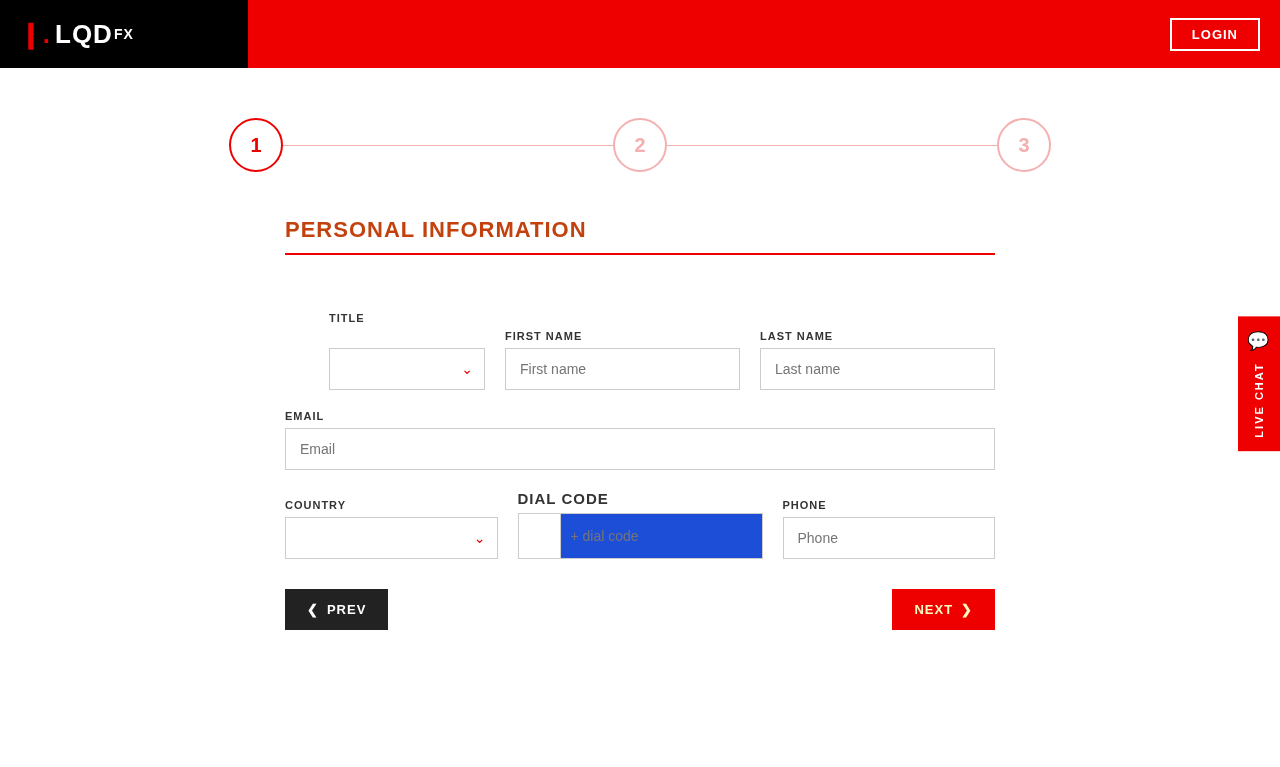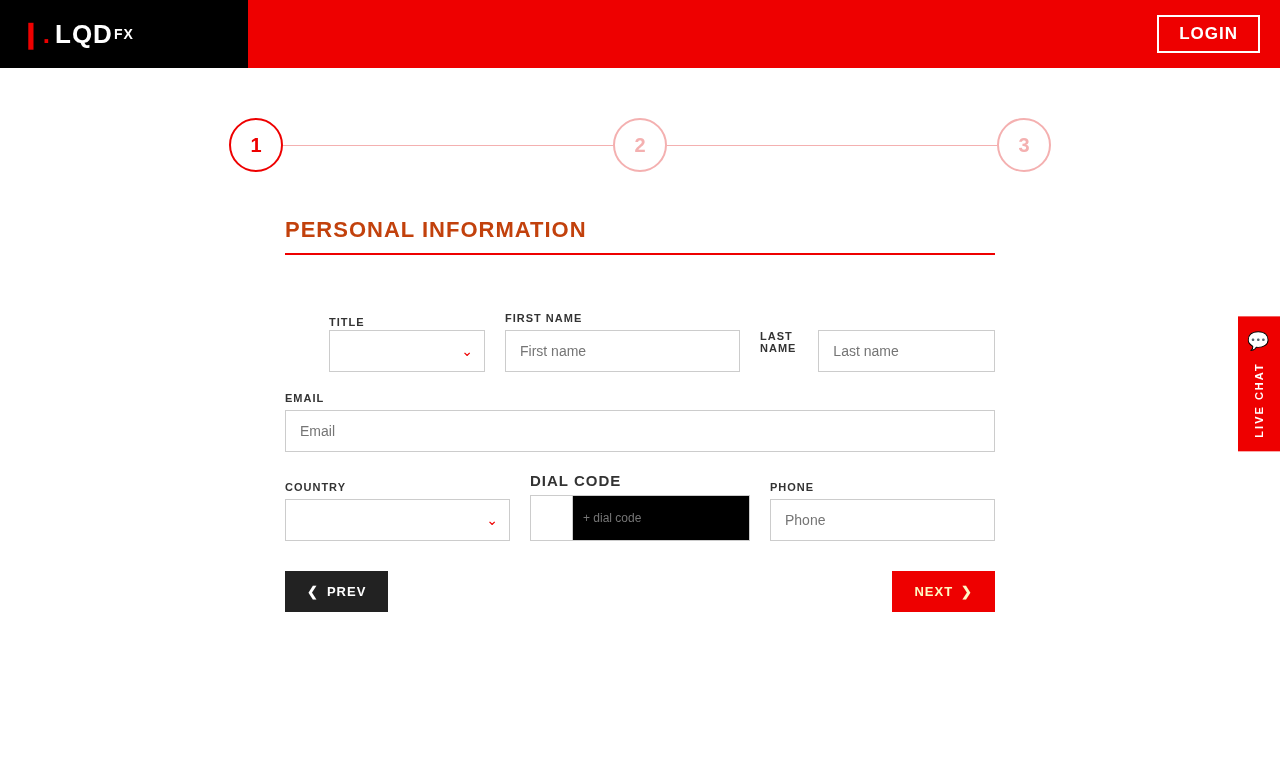--- a/index.html
+++ b/index.html
@@ -10,21 +10,21 @@
 
 <header style="display:flex; height:68px;">
   <div style="background:#000; width:248px; display:flex; align-items:center; padding-left:20px;">
     <span style="color:#fff; font-size:26px; font-weight:900; font-family:Arial,sans-serif; display:flex; align-items:center; letter-spacing:1px;">
       <span style="color:#e00; margin-right:4px; font-size:26px;">❙.</span>
       <span>LQD</span>
         <span style="font-size:14px; vertical-align:super; margin-left:1px;">FX</span>
     </span>
   </div>
   <div style="background:#e00; flex:1; display:flex; align-items:center; justify-content:flex-end; padding-right:20px;">
-    <button style="border:2px solid #fff; color:#fff; background:transparent; padding:7px 20px; font-size:17px; font-weight:bold; letter-spacing:1px; cursor:pointer;">LOGIN</button>
+    <button style="border:2px solid #fff; color:#fff; background:transparent; padding:7px 20px; font-size:13px; font-weight:bold; letter-spacing:1px; cursor:pointer;">LOGIN</button>
   </div>
 </header>
 
 <div style="display:flex; align-items:center; justify-content:center; margin: 50px 0 45px 0;">
   <div style="display:flex; align-items:center;">
     <div style="width:54px; height:54px; border-radius:50%; border:2px solid #e00; display:flex; align-items:center; justify-content:center; font-size:20px; font-weight:bold; color:#e00;">
       <span>1</span>
     </div>
   </div>
   <div style="width:330px; height:1px; background:#f4b0b0;"></div>
@@ -40,40 +40,40 @@
     </div>
   </div>
 </div>
 
 <div style="max-width:1000px; margin:0 auto; padding:0 145px;">
 
   <div style="font-size:22px; font-weight:bold; color:#c2410c; letter-spacing:1px; padding-bottom:10px; border-bottom:2px solid #e00; margin-bottom:28px;">PERSONAL INFORMATION</div>
 
   <div style="display:flex; gap:20px; margin-bottom:20px; align-items:flex-end;">
 
-    <div style="flex:0 0 200px; display:flex; flex-direction:column; gap:2px;padding-left:44px;">
+    <div style="flex:0 0 200px; display:flex; flex-direction:column; gap:24px;padding-left:44px;">
       <label style="font-size:11px; font-weight:bold; letter-spacing:1px; color:#333; text-transform:uppercase;">TITLE</label>
       <div style="position:relative;">
         <select style="border:1px solid #ccc; padding:12px 14px; font-size:14px; color:#555; outline:none; width:100%; background:#fff; appearance:none; -webkit-appearance:none; cursor:pointer;">
           <option value=""></option>
           <option>Mr</option>
           <option>Mrs</option>
           <option>Ms</option>
           <option>Dr</option>
         </select>
         <span style="position:absolute; right:12px; top:50%; transform:translateY(-50%); color:#e00; font-size:14px; pointer-events:none;">⌄</span>
       </div>
     </div>
 
     <div style="flex:1; display:flex; flex-direction:column; gap:6px;">
       <label style="font-size:11px; font-weight:bold; letter-spacing:1px; color:#333; text-transform:uppercase;">FIRST NAME</label>
       <input type="text" style="border: 1px solid rgb(204, 204, 204); padding: 12px 14px; font-size: 14px; color: rgb(153, 153, 153); outline: none; width: 100%;" placeholder="First name">
     </div>
 
-    <div style="flex:1; display:flex; flex-direction:row; gap:6px;margin-top:47px;">
+    <div style="flex:1; display:flex; flex-direction:column; gap:6px;margin-top:47px;">
       <label style="font-size:11px; font-weight:bold; letter-spacing:1px; color:#333; text-transform:uppercase;">LAST NAME</label>
       <input type="text" style="border: 1px solid rgb(204, 204, 204); padding: 12px 14px; font-size: 14px; color: rgb(153, 153, 153); outline: none; width: 100%;" placeholder="Last name">
     </div>
 
   </div>
 
   <div style="margin-bottom:20px;">
     <div style="display:flex; flex-direction:column; gap:6px;">
       <label style="font-size:11px; font-weight:bold; letter-spacing:1px; color:#333; text-transform:uppercase;">EMAIL</label>
       <input type="email" style="border: 1px solid rgb(204, 204, 204); padding: 12px 14px; font-size: 14px; color: rgb(153, 153, 153); outline: none; width: 100%;" placeholder="Email">
@@ -89,21 +89,21 @@
           <option value=""></option>
         </select>
         <span style="position:absolute; right:12px; top:50%; transform:translateY(-50%); color:#e00; font-size:14px; pointer-events:none;">⌄</span>
       </div>
     </div>
 
     <div style="flex:0 0 220px; display:flex; flex-direction:column; gap:6px;">
       <label style="font-size:15px; font-weight:bold; letter-spacing:1px; color:#333; text-transform:uppercase;">DIAL CODE</label>
       <div style="display:flex;">
         <div style="width:42px; height:46px; border:1px solid #ccc; border-right:none; background:#fff; display:flex; align-items:center; justify-content:center;"></div>
-        <input type="text" style="flex: 1 1 0%; border: 1px solid rgb(204, 204, 204); padding: 12px 10px; font-size: 12px; color: rgb(187, 187, 187); outline: none; background: #000000;" placeholder="+ dial code">
+        <input type="text" style="flex: 1 1 0%; border: 1px solid rgb(204, 204, 204); padding: 12px 10px; font-size: 14px; color: rgb(187, 187, 187); outline: none; background: #1d4ed8;" placeholder="+ dial code">
       </div>
     </div>
 
     <div style="flex:1; display:flex; flex-direction:column; gap:6px;">
       <label style="font-size:11px; font-weight:bold; letter-spacing:1px; color:#333; text-transform:uppercase;">PHONE</label>
       <input type="tel" style="border: 1px solid rgb(204, 204, 204); padding: 12px 14px; font-size: 14px; color: rgb(153, 153, 153); outline: none; width: 100%;" placeholder="Phone">
     </div>
 
   </div>
 

